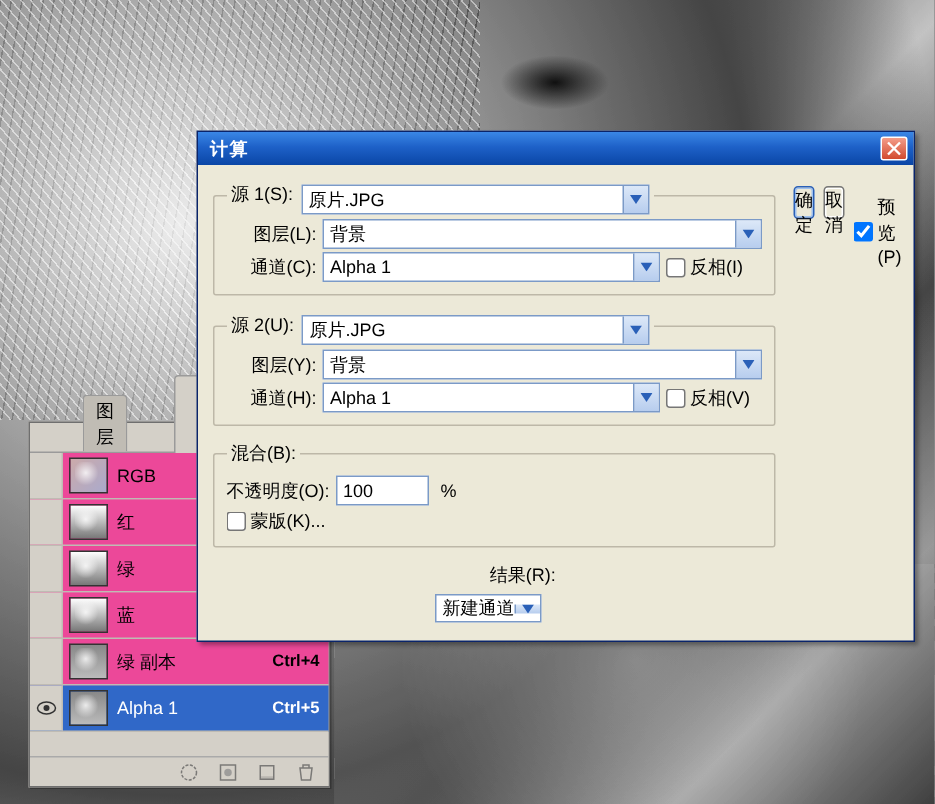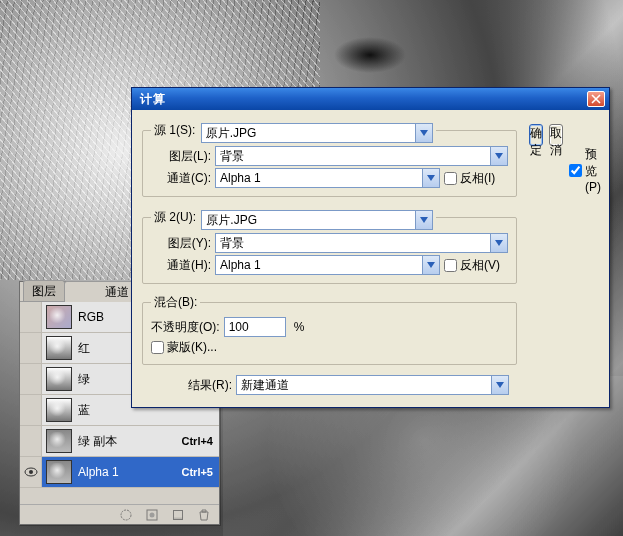--- a/index.html
+++ b/index.html
@@ -58,20 +58,21 @@
     gap: 0;
   }
   .panel-tab {
     padding: 2px 8px 1px;
     background: #c0bcb4;
     border: 1px solid #9a9a9a;
     border-bottom: none;
     border-radius: 3px 3px 0 0;
     margin-right: -1px;
     cursor: pointer;
+    margin-left: 32px;
   }
   .panel-tab.active {
     background: #d4d0c8;
     position: relative; top: 1px; padding-left: 40px;
   }
   .panel-tab.trunc { max-width: 22px; overflow: hidden; white-space: nowrap; }
   .tab-close {
     margin-left: 2px; font-size: 9px; color: #555;
     align-self: center;
   }
@@ -79,21 +80,21 @@
     margin-left: auto; margin-right: 4px;
     align-self: center;
     cursor: pointer;
   }
   .panel-menu svg { display: block; }
   .channel-list { }
   .channel-row {
     display: flex; align-items: center;
     height: 31px;
     border-bottom: 1px solid #bfbbb3;
-    background: #e5e5e5;
+    background: #ec4899;
   }
   .channel-row.selected { background: #3068c8; color: #fff; }
   .vis-col {
     width: 22px; height: 100%;
     border-right: 1px solid #bfbbb3;
     display: flex; align-items: center; justify-content: center;
     background: #d4d0c8;
   }
   .vis-col.empty { background: #d4d0c8; }
   .eye svg { display:block; }
@@ -205,21 +206,21 @@
   .btn {
     height: 22px;
     background: #ece9d8;
     border: 1px solid #777;
     border-radius: 3px;
     box-shadow: inset 0 0 0 1px #fff;
     cursor: pointer;
     font-family: inherit; font-size: 12px;
   }
   .btn.focus { border: 1px solid #2a60b8; box-shadow: inset 0 0 0 1px #9fc1ee; }
-  .result-row { display:flex; align-items:center; gap:4px; padding: 0 8px 0 0; }
+  .result-row { display:flex; align-items:center; gap:4px; padding: 0 8px 0 0; flex-direction: column; }
   .result-row .lbl { min-width: 90px; }
 </style>
 </head>
 <body>
 
 <div class="bg-image"></div>
 
 <div class="panel">
   <div class="panel-tabs">
     <div class="panel-tab">图层</div>
@@ -433,19 +434,19 @@
               </svg>
             </span>
         </div>
       </div>
 
     </div>
 
     <div class="dlg-right">
       <button class="btn focus">确定</button>
       <button class="btn">取消</button>
-      <label class="chk" style="margin-top:22px">
+      <label class="chk" style="margin-top:6px">
         <input type="checkbox" checked="" style="">
         <span>预览(P)</span>
       </label>
     </div>
   </div>
 </div>
 
 </body></html>

